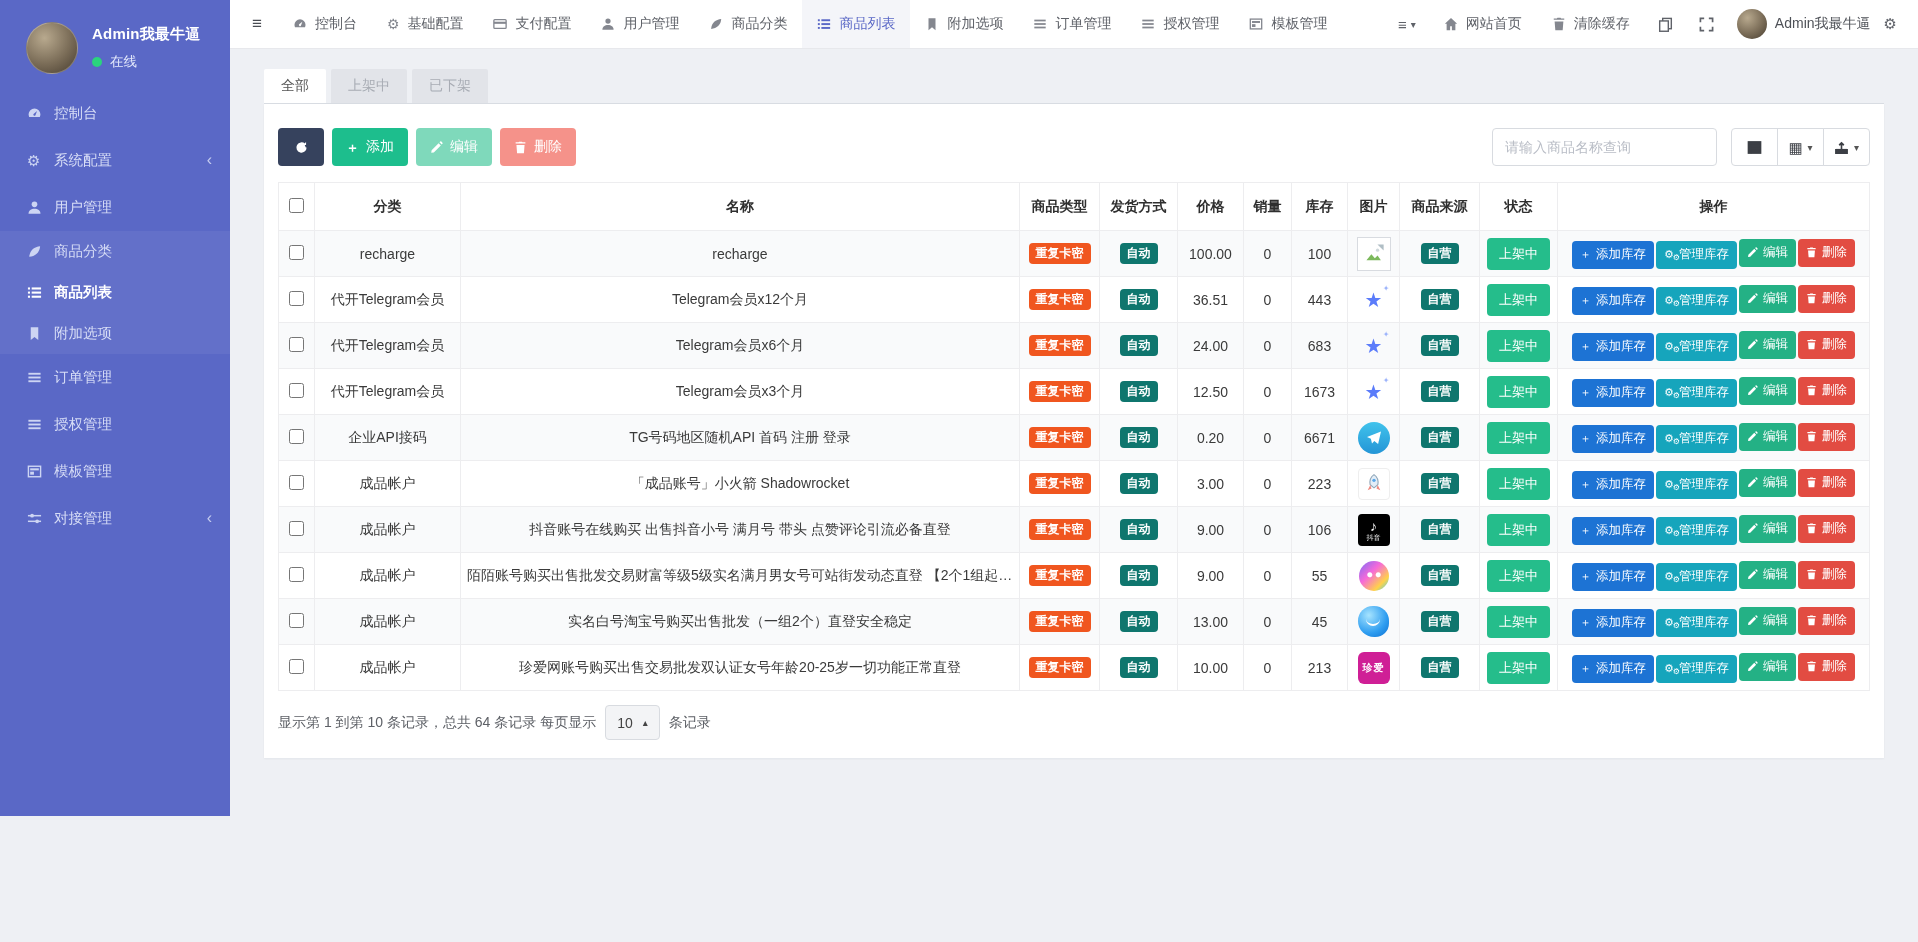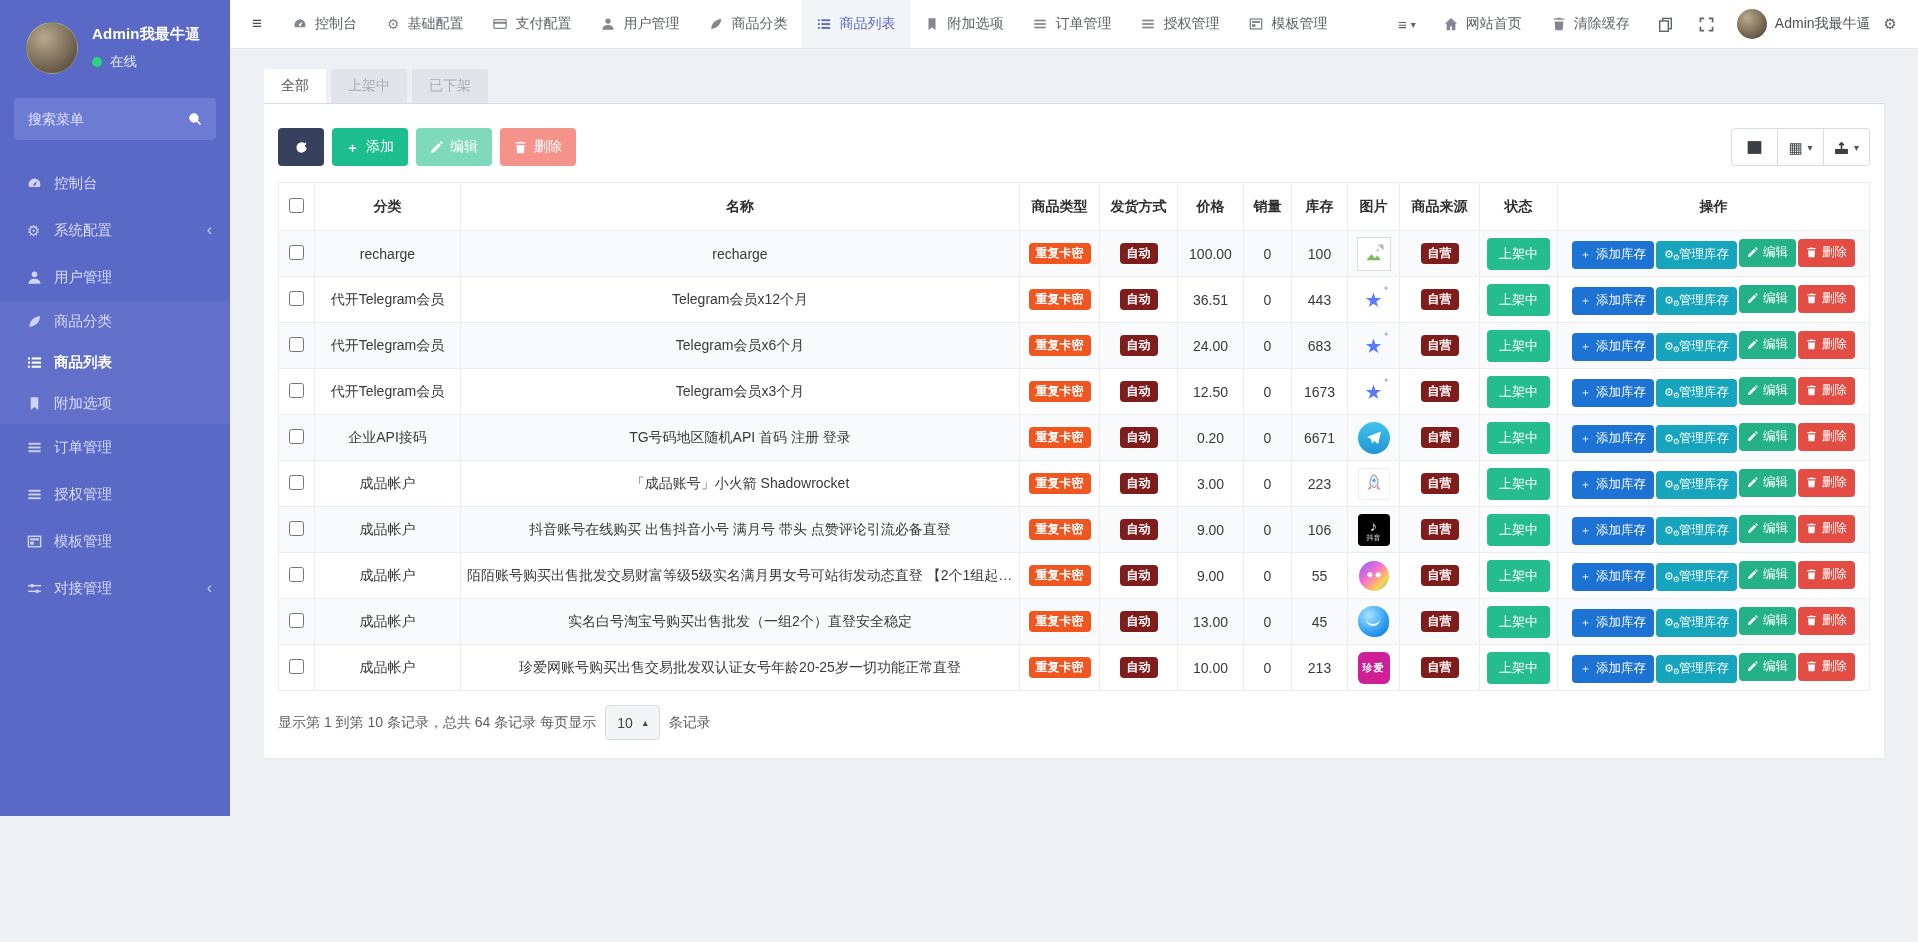--- a/index.html
+++ b/index.html
@@ -70,21 +70,21 @@
   .icon-btn .caret{font-size:10px;color:#555}
 
   table{width:100%;border-collapse:collapse;table-layout:fixed}
   th,td{border:1px solid #ededef;text-align:center;padding:4px 6px;overflow:hidden;white-space:nowrap}
   th{height:48px;font-size:14px;color:#2f2f2f;background:#fff;font-weight:bold}
   td{height:46px;font-size:14px;color:#3a3a3a}
   tbody tr:nth-child(odd){background:#f9fafb}
   .name-cell{text-overflow:ellipsis}
   .badge{display:inline-block;padding:4px 7px;border-radius:4px;color:#fff;font-size:12px;font-weight:bold;line-height:1.15}
   .badge-type{background:#f0561f}
-  .badge-green{background:#7f1d1d}
+  .badge-green{background:#0f766e}
   .status-btn{display:inline-block;background:#25bd8b;color:#fff;padding:7px 12px;border-radius:4px;font-size:13px;cursor:pointer}
   .act-btn{display:inline-flex;align-items:center;gap:5px;color:#fff;border:none;border-radius:4px;padding:0 8px;height:28px;font-size:12.5px;cursor:pointer;margin:0 1px;font-family:inherit;white-space:nowrap}
   .act-btn .icon{font-size:11px}
   .pimg{display:inline-flex;align-items:center;justify-content:center;width:34px;height:34px;vertical-align:middle}
   .pimg.ph{border:1px solid #d8dbe0;background:#fff}
   .pimg.ph svg{width:22px;height:22px}
   .pimg .star{color:#5b7cfa;font-size:20px;position:relative}
   .pimg .star i{position:absolute;top:-4px;right:-7px;font-style:normal;font-size:8px;color:#9db4fb}
   .tg-circle{width:32px;height:32px;border-radius:50%;background:linear-gradient(180deg,#41c3ec,#2395d6);display:flex;align-items:center;justify-content:center;color:#fff}
   .tg-circle svg{width:16px;height:16px}
@@ -118,29 +118,20 @@
   <aside class="sidebar">
     <div class="profile">
       <div class="avatar"></div>
       <div>
         <div class="profile-name">Admin我最牛逼</div>
         <div class="profile-status">
           <span class="status-dot"></span>
           <span>在线</span>
         </div>
       </div>
-    </div>
-    <div class="menu-search">
-      <input type="text" placeholder="搜索菜单" style="">
-      <span class="icon">
-          <svg viewBox="0 0 16 16" fill="none" stroke="currentColor" stroke-width="1.9">
-            <circle cx="6.8" cy="6.8" r="4.4"></circle>
-            <path d="M10.2 10.2 14.3 14.3"></path>
-          </svg>
-        </span>
     </div>
     <nav class="side-menu" id="side-menu">
         <div class="side-item">
           <span class="icon ">
             <svg viewBox="0 0 16 16">
               <path d="M8 2.6A6.3 6.3 0 0 0 1.7 8.9c0 1 .2 1.9.6 2.7h11.4c.4-.8.6-1.7.6-2.7A6.3 6.3 0 0 0 8 2.6zm1 7.3a1.25 1.25 0 0 1-2-1.5l3.7-3.1z"></path>
             </svg>
           </span>
           <span>控制台</span>
         </div>
@@ -397,20 +388,21 @@
             </button>
           <button class="btn btn-del-dis">
               <span class="icon">
                 <svg viewBox="0 0 16 16">
                   <path d="M5.6 1.6 6.2.8h3.6l.6.8H14v1.6H2V1.6zM3 5h10l-.8 10H3.8z"></path>
                 </svg>
               </span>
               <span>删除</span>
             </button>
           <div class="toolbar-right">
+            <input class="search-input" type="text" placeholder="请输入商品名称查询" style="">
             <div class="icon-btn-group">
               <button class="icon-btn">
                   <span class="icon">
                     <svg viewBox="0 0 16 16" fill="none" stroke="currentColor" stroke-width="1.6">
                       <rect x="1.5" y="2" width="13" height="12"></rect>
                       <path d="M1.5 5.5h13M1.5 9h13M4.5 5.5v8.5"></path>
                     </svg>
                   </span>
                 </button>
               <button class="icon-btn">

